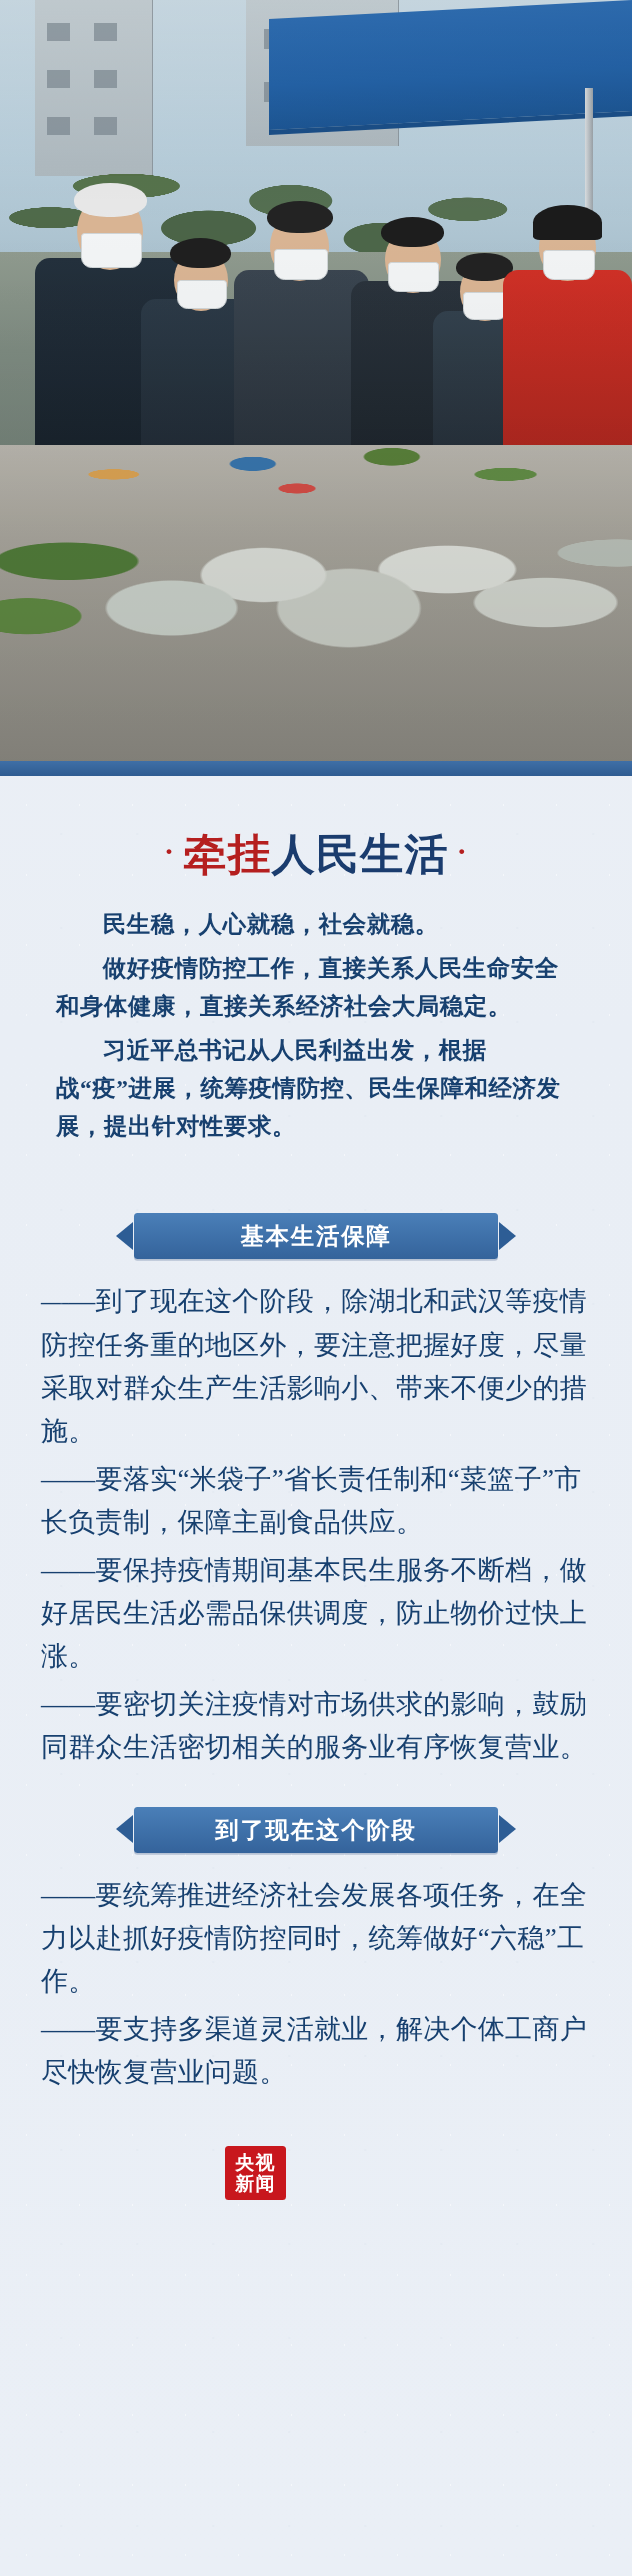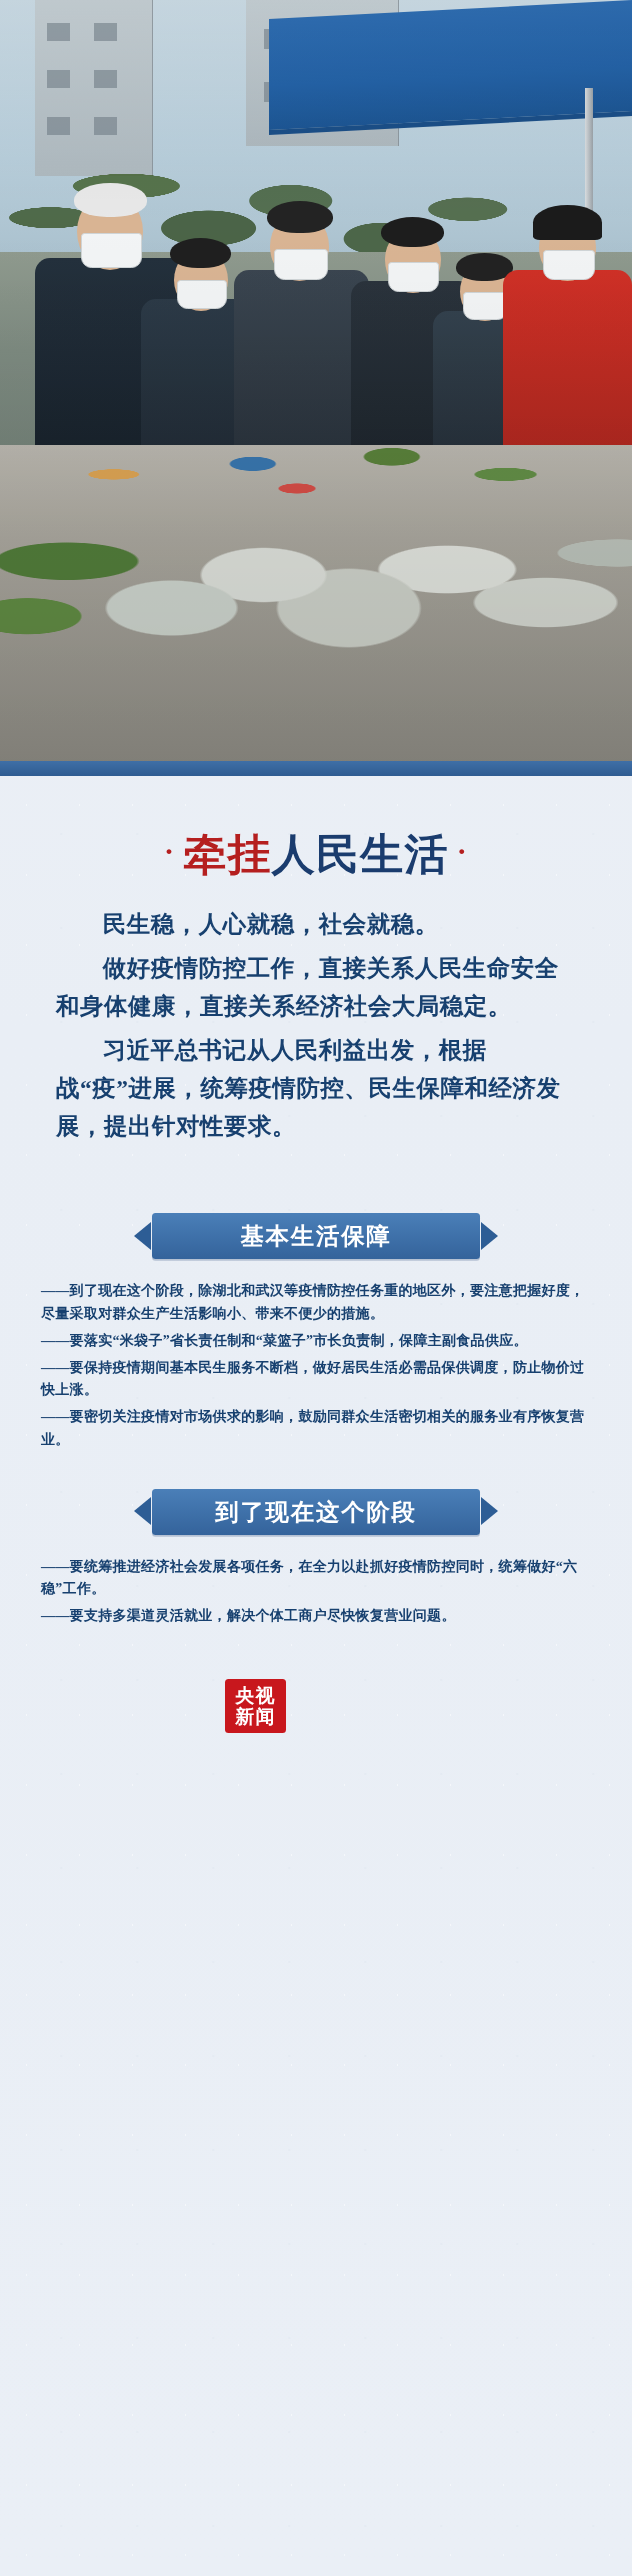--- a/index.html
+++ b/index.html
@@ -189,21 +189,21 @@
     color: #17406f;
     text-indent: 2em;
     font-weight: bold;
     letter-spacing: 0.6px;
   }
 
   
   .banner {
     position: relative;
     margin: 21px auto 16.4px;
-    width: 328px;
+    width: 364px;
     height: 46px;
     background: linear-gradient(180deg, #4a7fb8 0%, #34639b 100%);
     border-radius: 3.5px;
     box-shadow: 0 1.8px 0 rgba(26,60,110,.25);
   }
   .banner::before, .banner::after {
     content: "";
     position: absolute;
     top: 8.2px;
     width: 0; height: 0;
@@ -226,24 +226,24 @@
     font-size: 23.4px;
     font-weight: bold;
     letter-spacing: 1.8px;
   }
 
   .bullets {
     padding: 4.7px 41px 11.7px 41px;
   }
   .bullets p {
     margin: 0 0 4.7px 0;
-    font-size: 14px;
+    font-size: 27px;
     line-height: 1.6;
     color: #17406f;
-    font-weight: bold;
+    font-weight: normal;
     letter-spacing: 0.3px;
   }
 
   
   .footer {
     width: 511px;
     padding: 35px 0 23.4px;
     text-align: center;
   }
   .logo {

